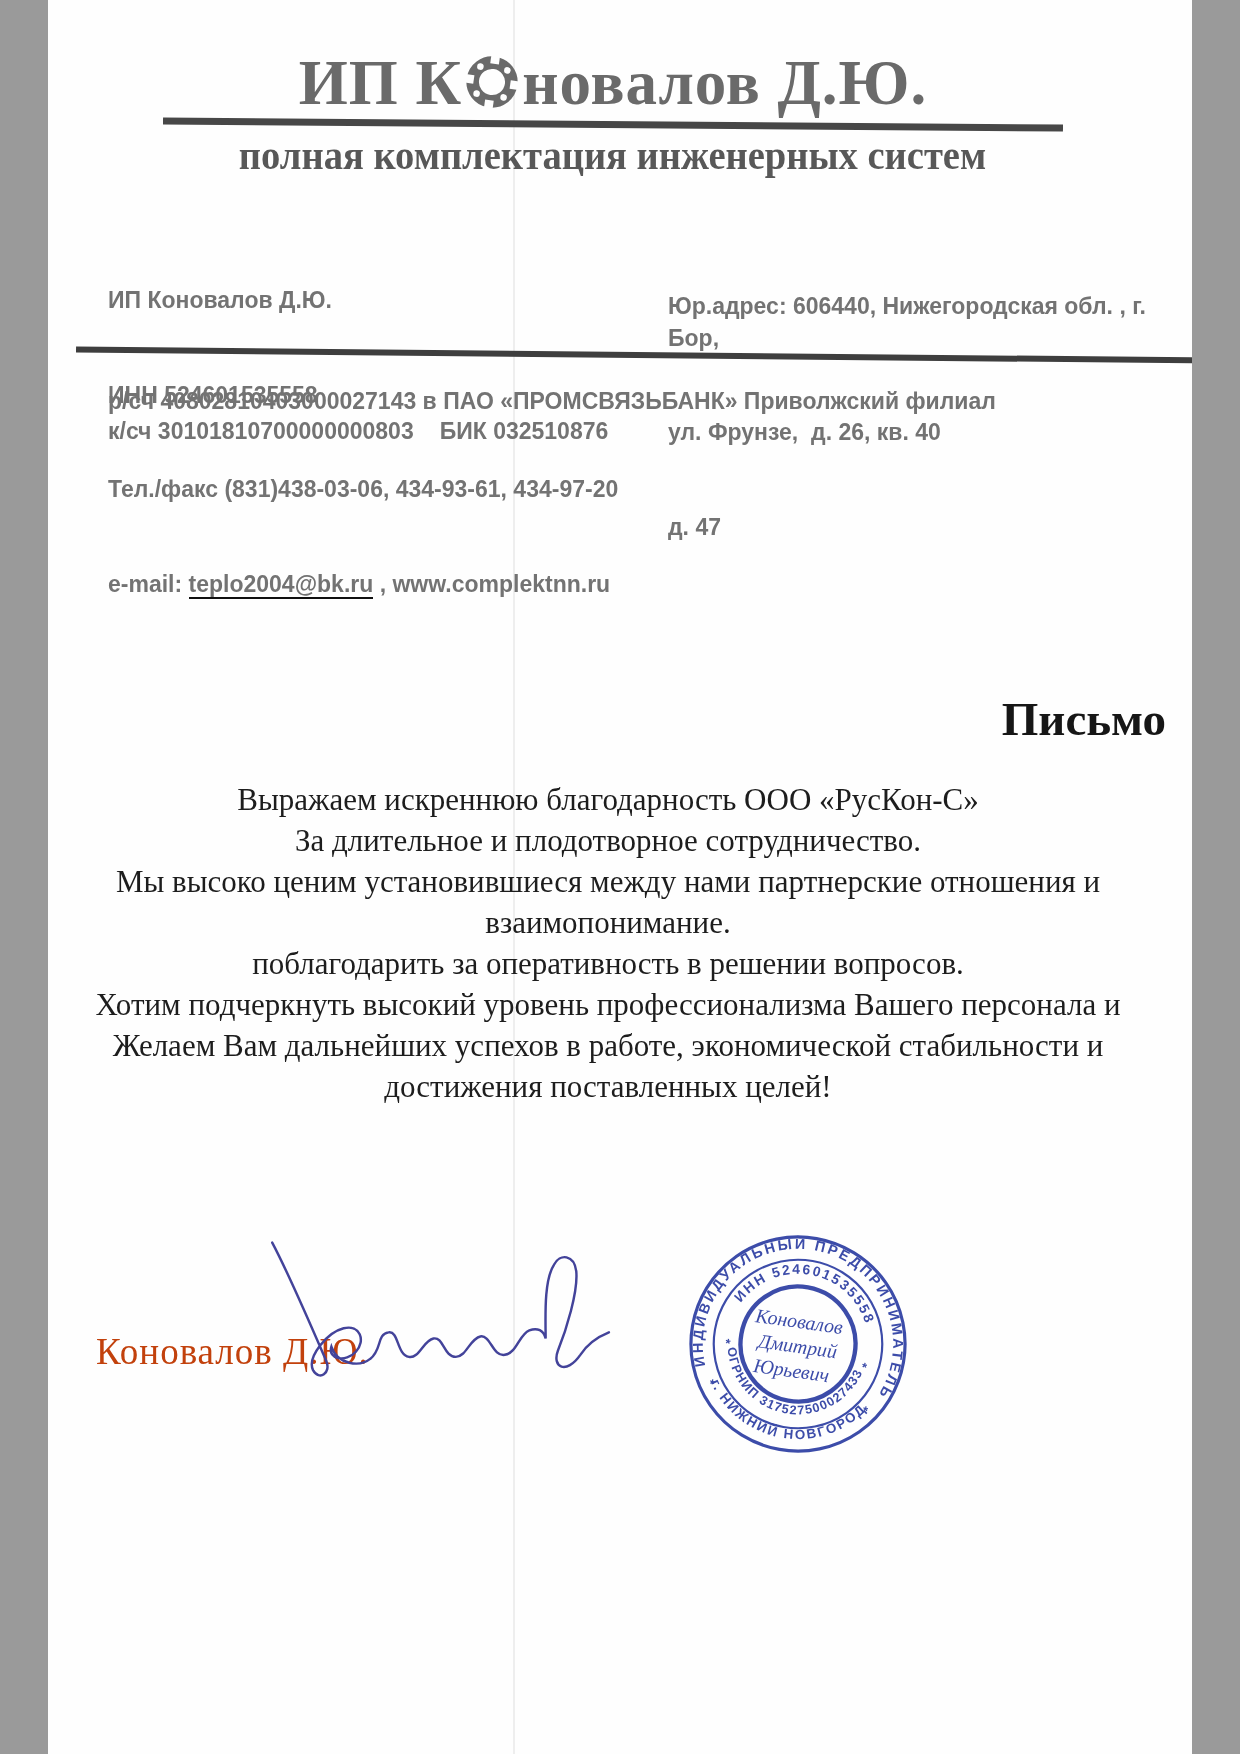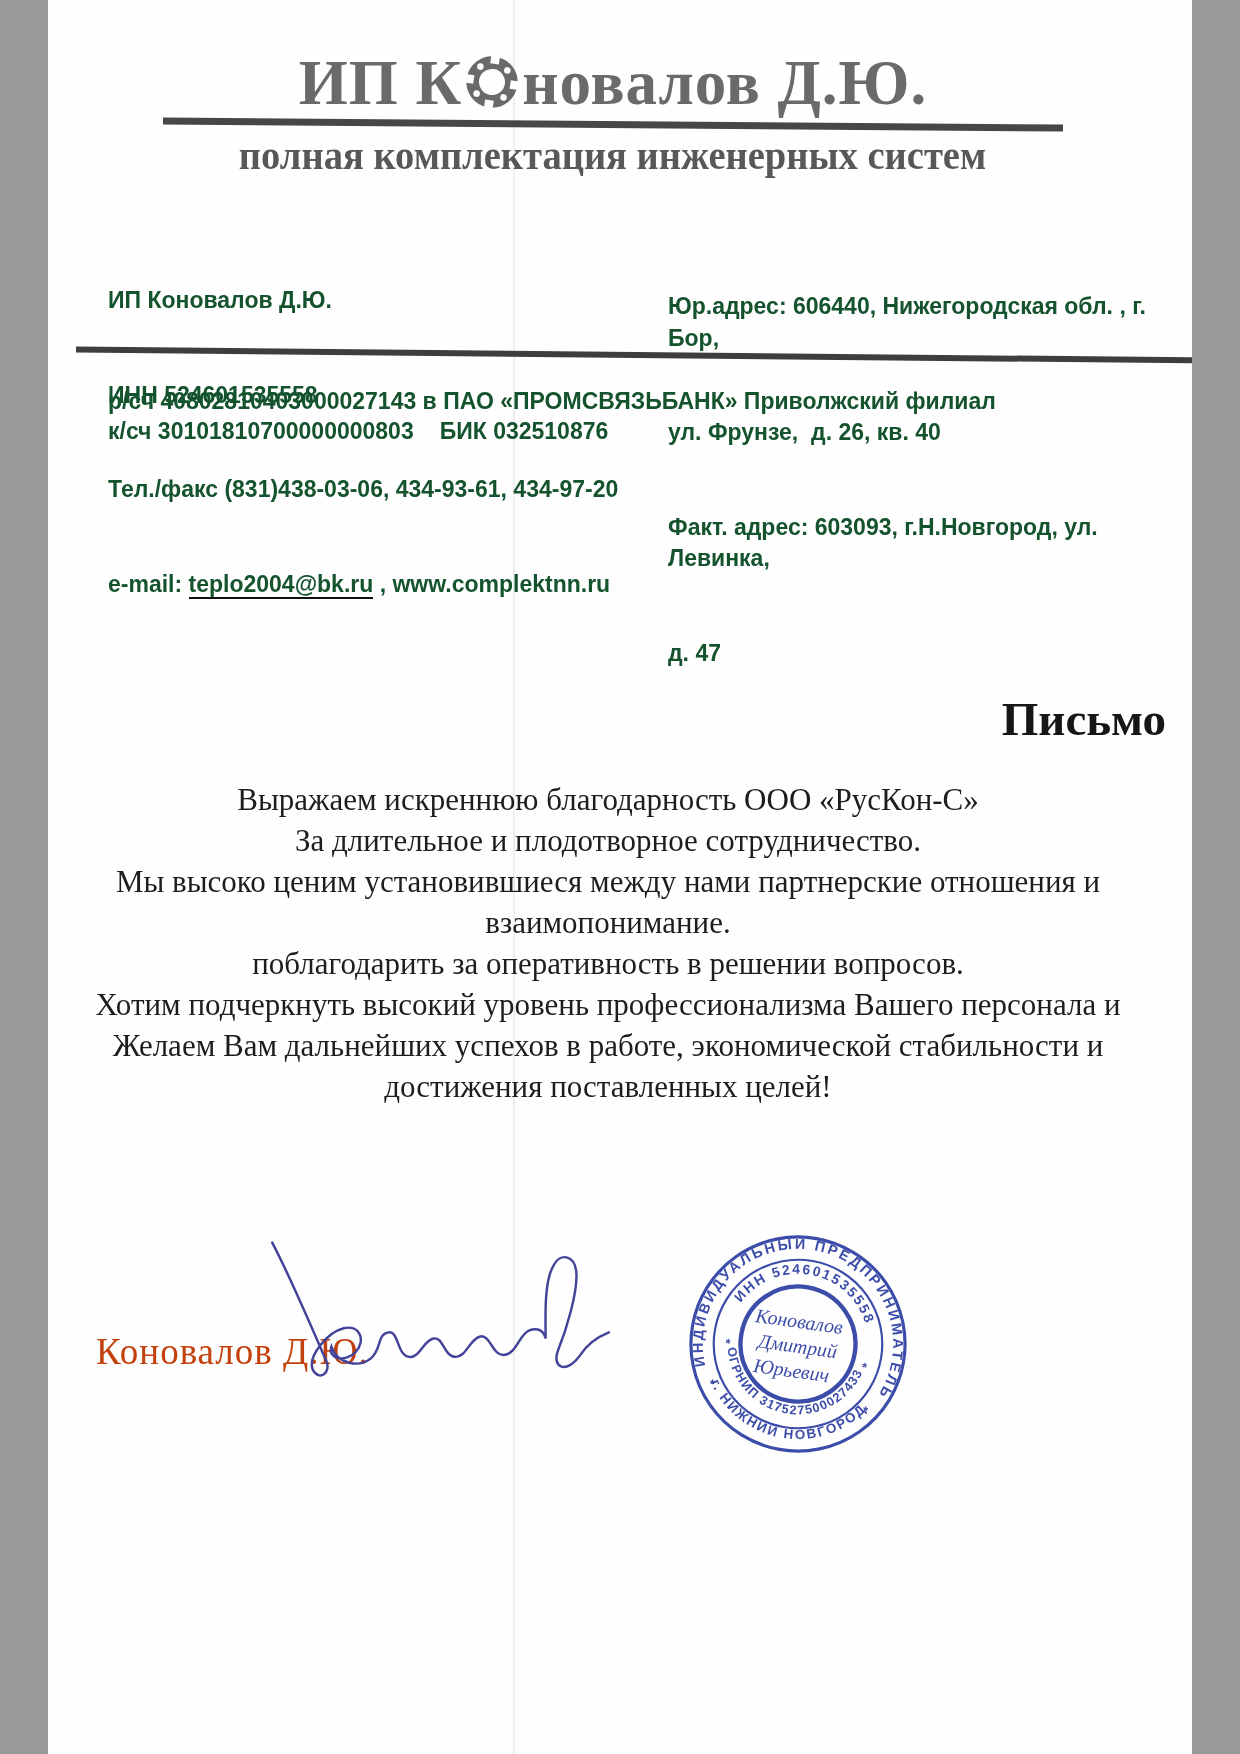--- a/index.html
+++ b/index.html
@@ -41,21 +41,21 @@
     font-weight:700;
     font-size:41px;
     color:#585858;
     white-space:nowrap;
     display:inline-block;
     transform:scaleX(0.94);
     transform-origin:center;
     letter-spacing:0px;
   }
   
-  .sans{font-family:"Liberation Sans", sans-serif;font-weight:700;color:#14532d;}
+  .sans{font-family:"Liberation Sans", sans-serif;font-weight:700;color:#737373;}
   .left-contacts{
     position:absolute;left:60px;top:222px;
     font-size:23px;line-height:31.5px;white-space:pre-wrap;
   }
   .email-link{border-bottom:2.5px solid #101010;}
   .right-contacts{
     position:absolute;left:620px;top:228px;width:532px;
     font-size:23px;line-height:31.5px;white-space:pre-wrap;
   }
   .contacts-divider{
@@ -114,21 +114,20 @@
   <div class="left-contacts sans">
     <div>ИП Коновалов Д.Ю.</div>
     <div>ИНН 524601535558</div>
     <div>Тел./факс (831)438-03-06, 434-93-61, 434-97-20</div>
     <div><span>e-mail: </span><span class="email-link">teplo2004@bk.ru</span><span> , www.complektnn.ru</span></div>
   </div>
 
   <div class="right-contacts sans">
     <div>Юр.адрес: 606440, Нижегородская обл. , г. Бор,</div>
     <div>ул. Фрунзе,  д. 26, кв. 40</div>
-    <div>Факт. адрес: 603093, г.Н.Новгород, ул. Левинка,</div>
     <div>д. 47</div>
   </div>
 
   <div class="contacts-divider"></div>
 
   <div class="bank-block sans">
     <div>р/сч 40802810403000027143 в ПАО «ПРОМСВЯЗЬБАНК» Приволжский филиал</div>
     <div><span>к/сч 30101810700000000803</span><span class="bank-gap"></span><span>БИК 032510876</span></div>
   </div>
 

